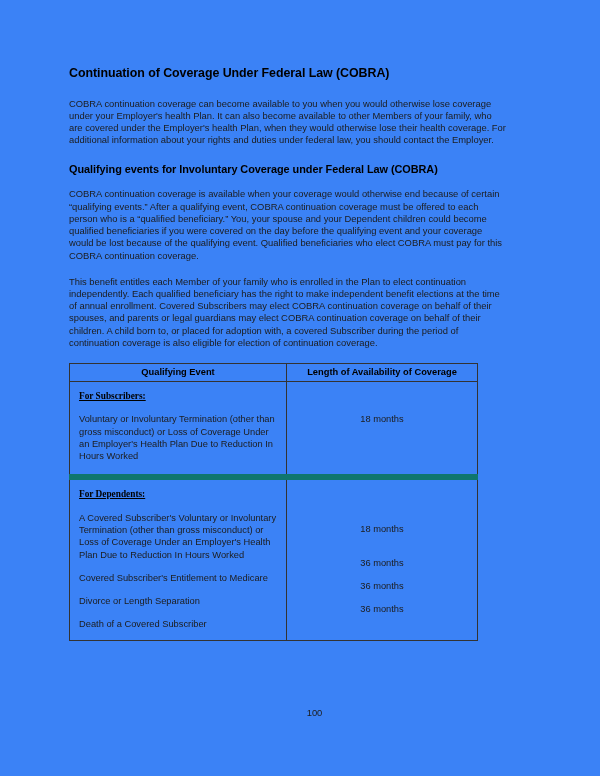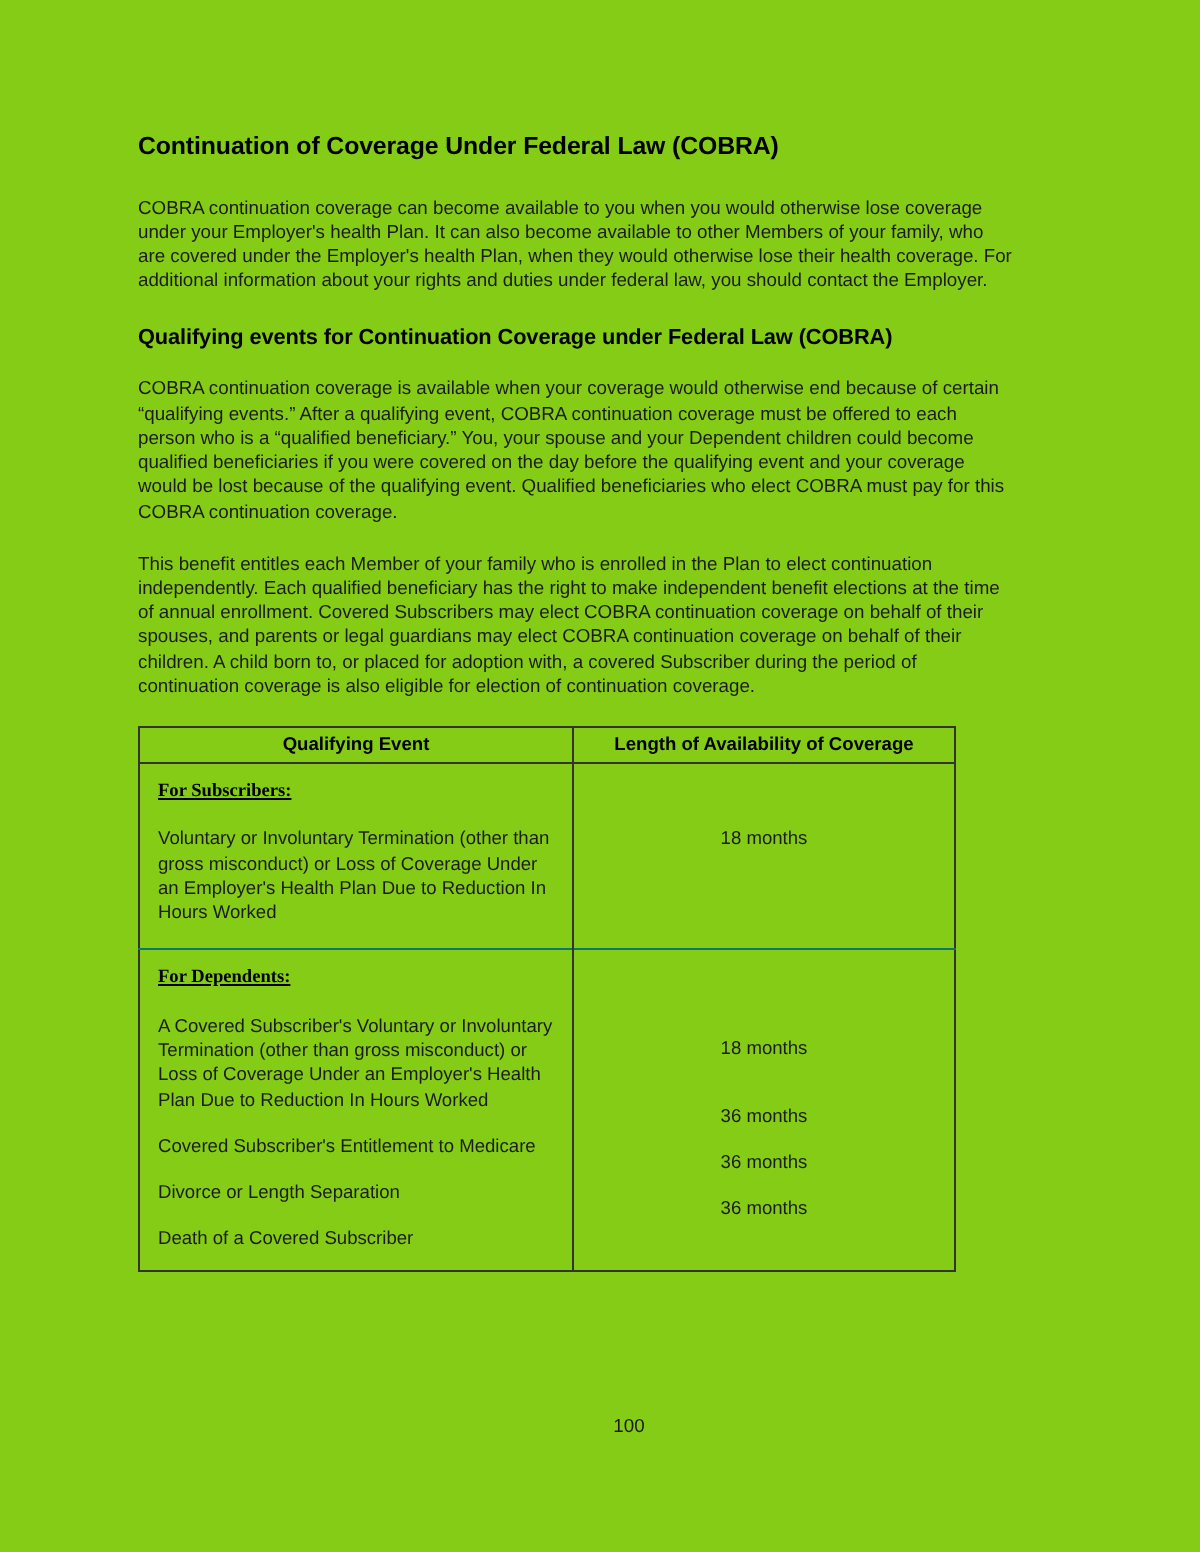--- a/index.html
+++ b/index.html
@@ -11,21 +11,21 @@
   body {
     font-family: "Liberation Sans", sans-serif;
     color: #1a1a1a;
     -webkit-font-smoothing: antialiased;
   }
   .page {
     position: relative;
     width: 600px;
     height: 776px;
     margin: 0 auto;
-    background: #84cc16;
+    background: #3b82f6;
     box-sizing: border-box;
     overflow: hidden;
   }
   .content {
     position: absolute;
     left: 69px;
     top: 66px;
     width: 438px;
   }
   h1.doc-title {
@@ -83,21 +83,21 @@
     font-size: 9.3px;
     line-height: 12.3px;
     vertical-align: top;
     padding: 0;
     border-right: 1px solid #333;
     color: #1c1c1c;
   }
   table.cobra-table td:last-child { border-right: none; }
 
   .grp-sep td {
-    border-top: 1px solid #0f766e;
+    border-top: 6px solid #0f766e;
   }
 
   .cell-pad {
     padding: 8px 9px 9px 9px;
   }
   .cell-pad-sub {
     padding: 8px 9px 12px 9px;
   }
   .cell-pad-children {
     padding: 4px 9px 10px 9px;
@@ -146,21 +146,21 @@
 
 <div class="page">
 
   <div class="content">
 
     <h1 class="doc-title">Continuation of Coverage Under Federal Law (COBRA)</h1>
 
 
     <p class="para tight-before-heading">COBRA continuation coverage can become available to you when you would otherwise lose coverage under your Employer's health Plan.  It can also become available to other Members of your family, who are covered under the Employer's health Plan, when they would otherwise lose their health coverage.  For additional information about your rights and duties under federal law, you should contact the Employer.</p>
 
-    <h2 class="section-heading">Qualifying events for Continuation Coverage under Federal Law (COBRA)</h2>
+    <h2 class="section-heading">Qualifying events for Involuntary Coverage under Federal Law (COBRA)</h2>
 
     <p class="para">COBRA continuation coverage is available when your coverage would otherwise end because of certain “qualifying events.”  After a qualifying event, COBRA continuation coverage must be offered to each person who is a “qualified beneficiary.”  You, your spouse and your Dependent children could become qualified beneficiaries if you were covered on the day before the qualifying event and your coverage would be lost because of the qualifying event.  Qualified beneficiaries who elect COBRA must pay for this COBRA continuation coverage.</p>
 
     <p class="para">This benefit entitles each Member of your family who is enrolled in the Plan to elect continuation independently.  Each qualified beneficiary has the right to make independent benefit elections at the time of annual enrollment.  Covered Subscribers may elect COBRA continuation coverage on behalf of their spouses, and parents or legal guardians may elect COBRA continuation coverage on behalf of their children.  A child born to, or placed for adoption with, a covered Subscriber during the period of continuation coverage is also eligible for election of continuation coverage.</p>
 
     <div class="cobra-table-wrap">
       <table class="cobra-table">
         <colgroup>
           <col class="c1">
           <col class="c2">

